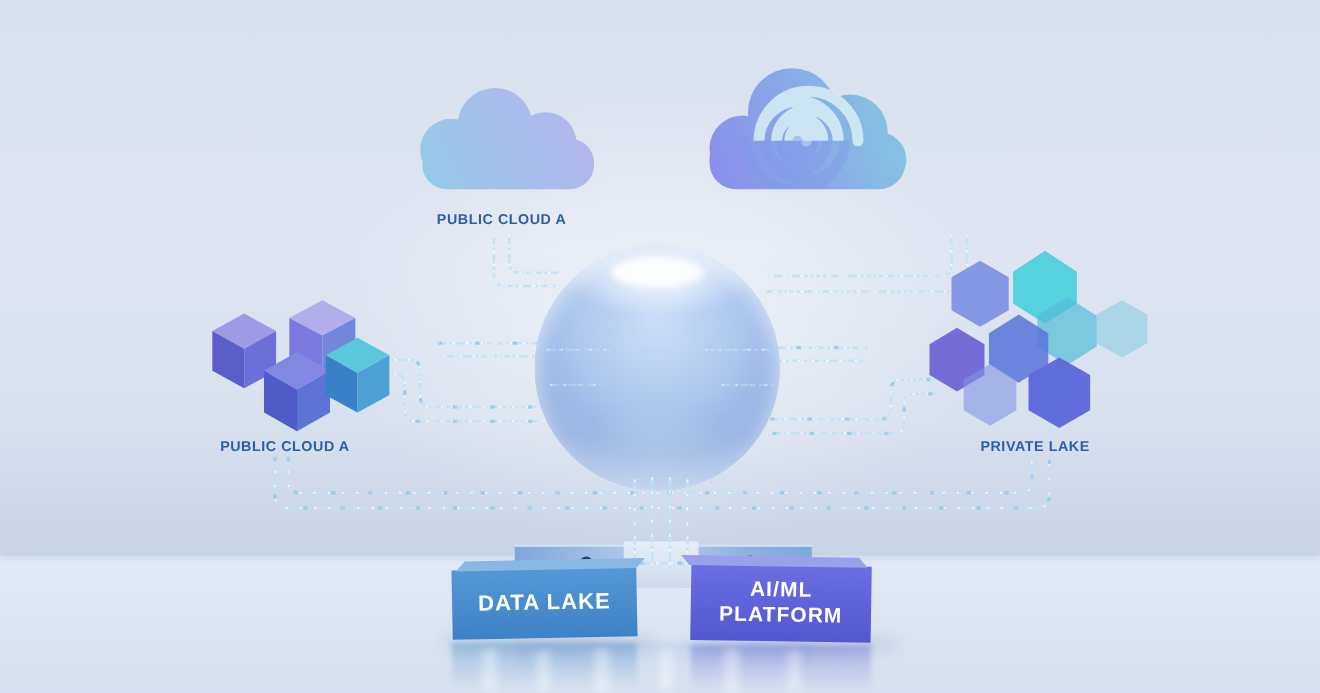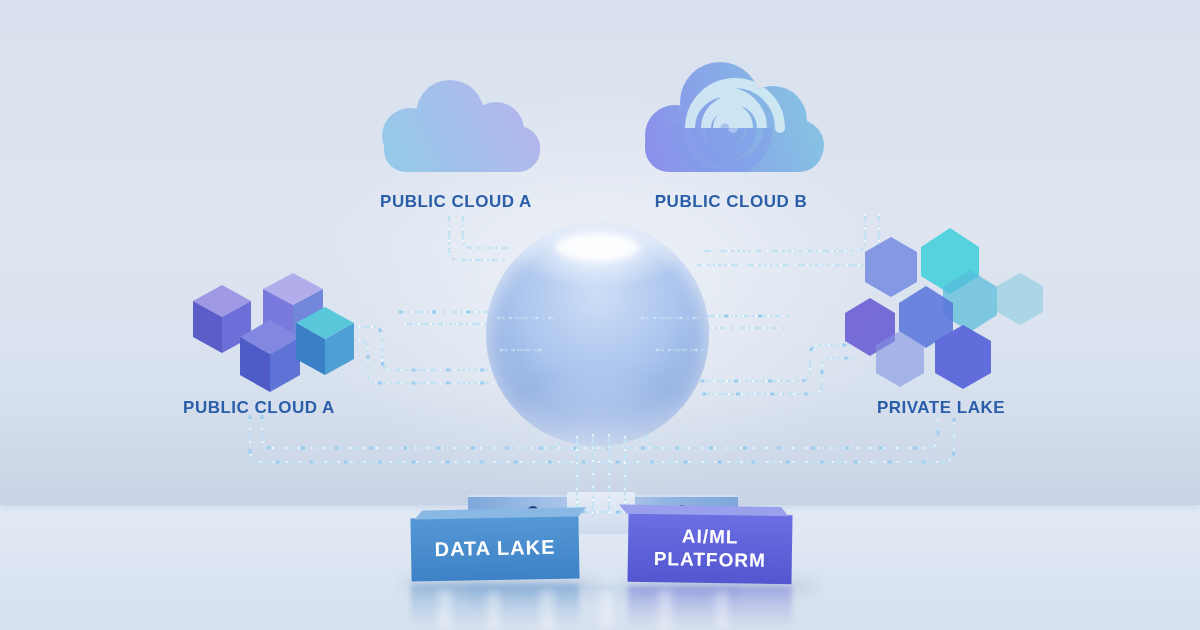--- a/index.html
+++ b/index.html
@@ -24,21 +24,21 @@
   .node{position:absolute;z-index:4;}
   .sphere{position:absolute;left:486px;top:223px;width:223px;height:223px;border-radius:50%;z-index:4;
     background:
       radial-gradient(circle at 50% 118%,rgba(255,255,255,.55),rgba(255,255,255,0) 42%),
       radial-gradient(ellipse 62% 28% at 50% 11%,rgba(255,255,255,.95),rgba(255,255,255,0) 65%),
       radial-gradient(circle at 50% 32%,#cddef6 0%,#abc5ee 42%,#8aa9de 74%,#7495d1 92%,#6d8cc8 100%);
     box-shadow:inset 0 -12px 28px rgba(255,255,255,.35),inset 0 10px 16px rgba(255,255,255,.45);}
   .sphere::before{content:'';position:absolute;left:31%;top:5%;width:38%;height:12%;
     border-radius:50%;background:rgba(255,255,255,.85);filter:blur(3px);}
   .label{position:absolute;width:240px;text-align:center;z-index:8;
-    color:#2b5ea9;font-size:17px;font-weight:bold;letter-spacing:.5px;}
+    color:#2b5ea9;font-size:13px;font-weight:bold;letter-spacing:.5px;}
   .pedestal{position:absolute;left:567px;top:492px;width:68px;height:42px;z-index:5;
     background:linear-gradient(180deg,#e6edf7 0%,#cfdbee 100%);border-radius:2px;}
   .platform{position:absolute;left:468px;top:495px;width:270px;height:37px;z-index:4;
     background:linear-gradient(90deg,#7ea7db 0%,#a3c0e7 30%,#baceec 50%,#90b3e1 75%,#7ea7db 100%);
     border-top:2px solid #cfe0f2;}
   .box{position:absolute;z-index:7;display:flex;align-items:center;justify-content:center;
     color:#ffffff;font-weight:bold;text-align:center;letter-spacing:1px;}
   .box-datalake{left:411px;top:517px;width:168px;height:63px;font-size:20px;
     background:linear-gradient(180deg,#5598d6 0%,#3d82c6 100%);transform:rotate(-1.1deg);}
   .box-datalake::before{content:'';position:absolute;left:4px;top:-8px;width:164px;height:9px;
@@ -258,21 +258,20 @@
         <use href="#o9"></use>
       </g>
     <g class="accent">
         <use href="#o9"></use>
       </g>
     <circle cx="533" cy="512" r="6" fill="#23407f"></circle>
     <circle cx="682" cy="511" r="6" fill="#23407f"></circle>
   </svg>
 
   <div class="label" style="left:336px;top:192px;">PUBLIC CLOUD A</div>
-  <div class="label" style="left:611px;top:192px;">PUBLIC CLOUD B</div>
   <div class="label" style="left:139px;top:398px;">PUBLIC CLOUD A</div>
   <div class="label" style="left:821px;top:398px;">PRIVATE LAKE</div>
 
   <div class="box box-datalake">
     <span>DATA LAKE</span>
   </div>
   <div class="box box-aiml">
     <span>
       <span>AI/ML</span><br>
       <span>PLATFORM</span>

